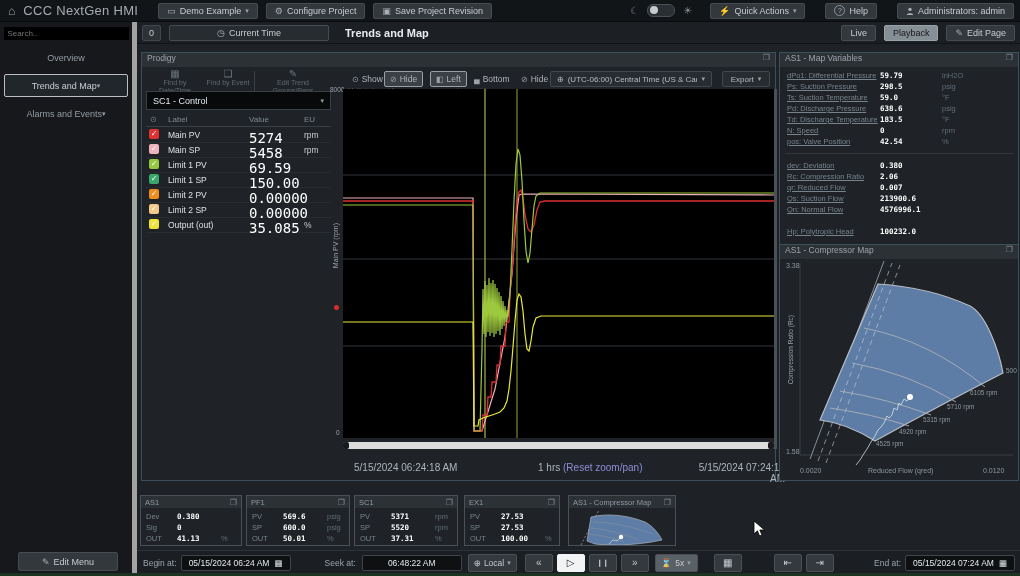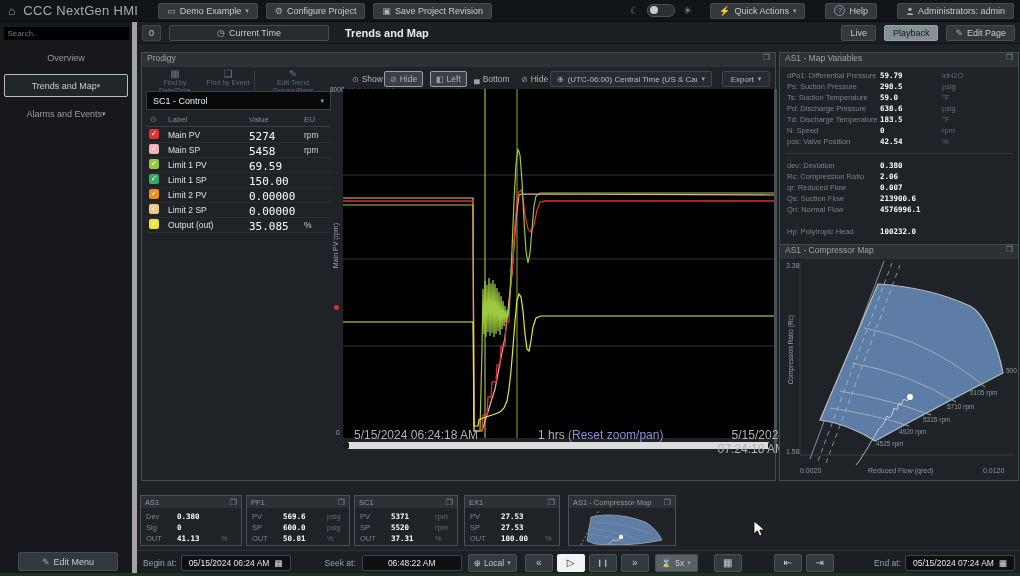--- a/index.html
+++ b/index.html
@@ -38,33 +38,33 @@
   .segbtn .ic{font-size:8px;color:#9aa2a8;}
   .segbtn.on{border-color:#98a0a7;background:#3a4046;}
   .sublab{position:absolute;font-size:6.5px;color:#545c64;}
   .ddl{position:absolute;height:16px;background:#272c31;border:1px solid #41474d;border-radius:2px;display:flex;align-items:center;gap:4px;padding:0 6px;font-size:8px;color:#b6bcc2;cursor:pointer;box-sizing:border-box;}
   
   .groupsel{left:4px;top:38px;width:185px;height:19px;background:#08090b;border:1px solid #3a3f44;color:#e4e8eb;font-size:9px;display:flex;align-items:center;justify-content:space-between;padding:0 6px;box-sizing:border-box;cursor:pointer;}
   .lg-head{left:4px;top:60px;width:185px;height:13px;color:#7f8a93;font-size:8px;border-bottom:1px solid #3a3f44;}
   .lg-row{left:4px;width:185px;height:15px;border-bottom:1px solid #272c30;font-size:8.5px;color:#dde1e5;}
   .cbx{position:absolute;left:3px;top:2px;width:10px;height:10px;border-radius:2px;color:#fff;font-size:8px;line-height:10px;text-align:center;cursor:pointer;}
   .lg-lab{position:absolute;left:22px;top:3px;}
-  .lg-val{position:absolute;left:103px;top:3px;font-family:"DejaVu Sans Mono",monospace;font-size:11px;color:#fff;}
+  .lg-val{position:absolute;left:103px;top:3px;font-family:"DejaVu Sans Mono",monospace;font-size:14px;color:#fff;}
   .lg-eu{position:absolute;left:158px;top:3px;color:#c8cdd2;}
   
   .plot{left:201px;top:36px;width:431px;height:349px;background:#000;}
   .ylab{position:absolute;color:#9aa3ab;font-size:6.5px;}
   .yrot{writing-mode:vertical-rl;transform:rotate(180deg);color:#9aa3ab;font-size:7px;}
   .tscroll{left:201px;top:389px;width:431px;height:7px;background:#dcdcdc;border-radius:3px;}
   .thandle{position:absolute;top:0;width:6px;height:7px;background:#17191c;border-radius:2px;}
-  .tstamp{position:absolute;top:375px;font-size:12px;color:#aeb4ba;padding-left:11px;}
+  .tstamp{position:absolute;top:409px;font-size:10px;color:#aeb4ba;padding-left:11px;}
   .link{color:#8b8fd9;cursor:pointer;}
   
   .mvrow{position:absolute;width:100%;height:11px;font-size:7.5px;}
-  .mv-l{position:absolute;left:7px;color:#76828c;}
+  .mv-l{position:absolute;left:7px;color:#76828c;text-decoration:underline;}
   .mv-v{position:absolute;left:100px;color:#fff;font-family:"DejaVu Sans Mono",monospace;font-weight:bold;font-size:7.5px;}
   .mv-u{position:absolute;left:162px;color:#5f6d78;}
   
   .mini{position:absolute;top:495px;height:51px;background:#1f2327;border:1px solid #4a5056;box-sizing:border-box;}
   .mini-h{height:12px;background:#2c3136;color:#8f99a1;font-size:7.5px;display:flex;align-items:center;justify-content:space-between;padding:0 4px;}
   .mn-l{position:absolute;left:5px;color:#76828c;font-size:7.5px;}
   .mn-v{position:absolute;left:36px;color:#fff;font-family:"DejaVu Sans Mono",monospace;font-weight:bold;font-size:7.5px;}
   .mn-u{position:absolute;left:80px;color:#5f6d78;font-size:7.5px;}
   
   .playbar{left:137px;top:550px;width:883px;height:24px;background:#1b1f23;border-top:1px solid #2e3338;display:flex;align-items:center;box-sizing:border-box;}

